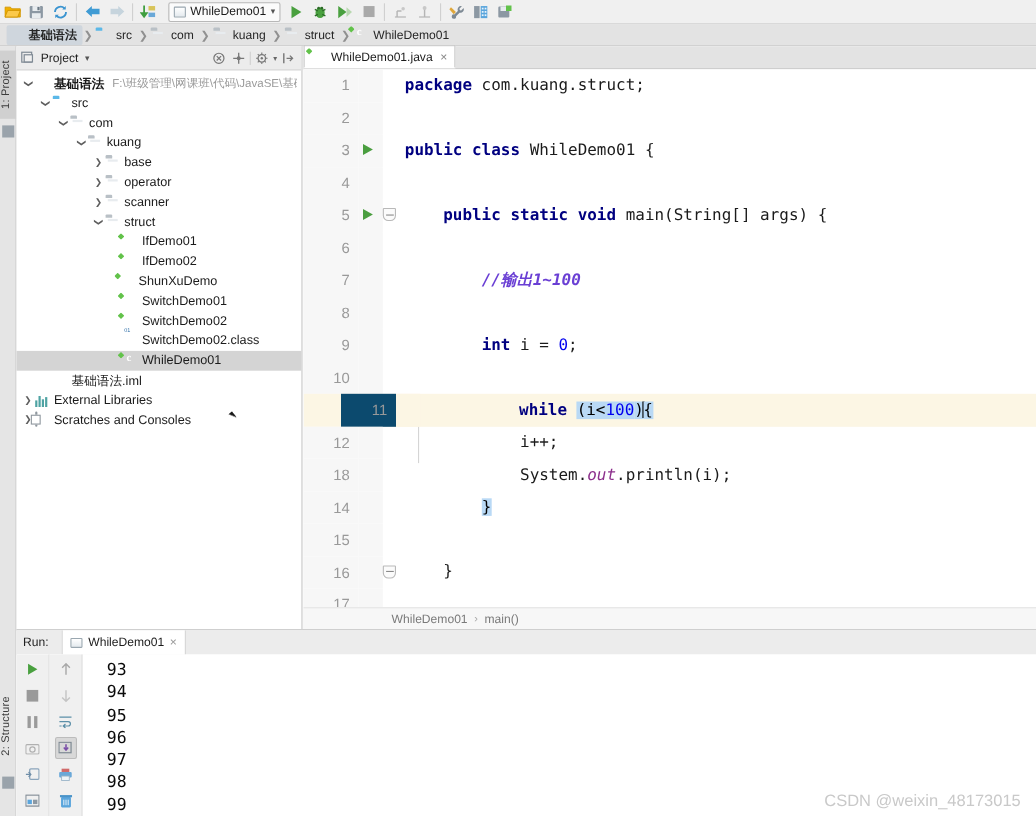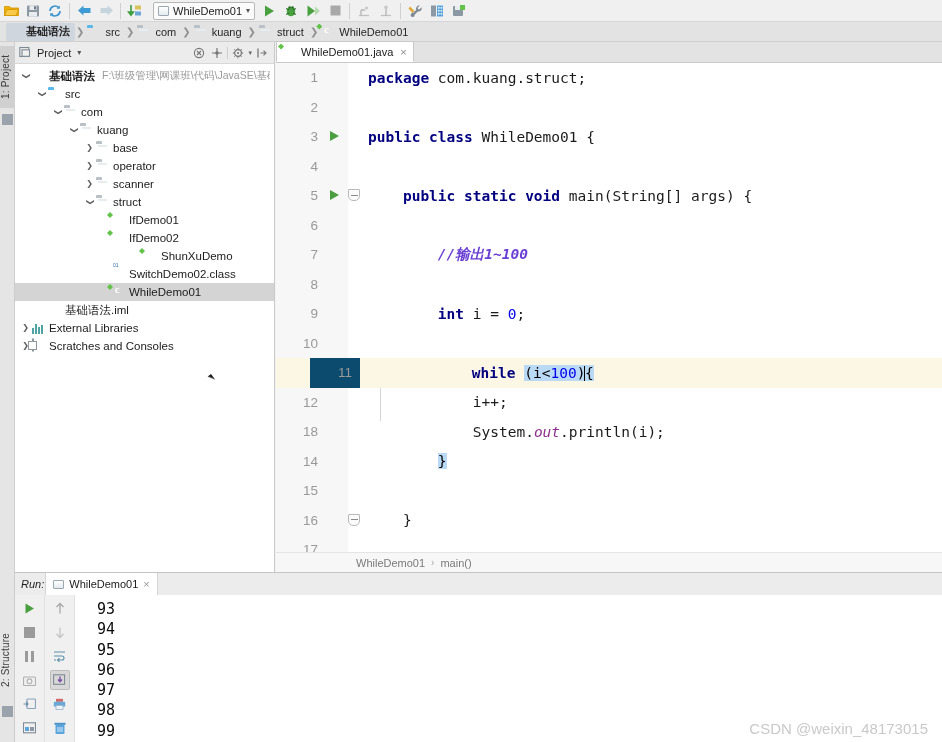--- a/index.html
+++ b/index.html
@@ -223,21 +223,21 @@
   }
   .bc-txt { font-size: 11px; color: #7a7a7a; }
   .bc-chev { font-size: 10px; color: #a8a8a8; }
 
   
   .runpanel {
     position: absolute; left: 15px; top: 572px; width: 927px; height: 170px;
     background: #ffffff; border-top: 1px solid #c4c4c4;
   }
   .run-head { height: 22px; background: #ececec; display: flex; align-items: center; padding-left: 6px; }
-  .run-label { font-size: 11px; color: #1f1f1f; margin-right: 1px; font-style: italic; }
+  .run-label { font-size: 11px; color: #1f1f1f; margin-right: 12px; }
   .run-tab {
     display: flex; align-items: center; gap: 5px; height: 22px; padding: 0 7px;
     background: #ffffff; border-left: 1px solid #d4d4d4; border-right: 1px solid #d4d4d4;
     font-size: 11px; color: #1b1b1b;
   }
   .run-tab-ico {
     width: 11px; height: 9px; border: 1px solid #9aa7b0; border-radius: 1px;
     background: linear-gradient(#ffffff,#e4eaee);
   }
   .run-tab-close { color: #9a9a9a; font-size: 11px; }
@@ -515,24 +515,34 @@
         <div class="trow" style="padding-left: 84px;">
           <span class="twist" style="display: inline-block;"></span>
           <span class="ico"><span class="ico-java"></span></span>
           <span class="tlabel">IfDemo01</span>
         </div>
         <div class="trow" style="padding-left: 84px;">
           <span class="twist" style="display: inline-block;"></span>
           <span class="ico"><span class="ico-java"></span></span>
           <span class="tlabel">IfDemo02</span>
         </div>
-        <div class="trow" style="padding-left: 116px;">
+        <div class="trow" style="padding-left: 81px;">
           <span class="twist" style="display: inline-block;"></span>
           <span class="ico"><span class="ico-java"></span></span>
           <span class="tlabel">ShunXuDemo</span>
+        </div>
+        <div class="trow" style="padding-left: 84px;">
+          <span class="twist" style="display: inline-block;"></span>
+          <span class="ico"><span class="ico-java"></span></span>
+          <span class="tlabel">SwitchDemo01</span>
+        </div>
+        <div class="trow" style="padding-left: 84px;">
+          <span class="twist" style="display: inline-block;"></span>
+          <span class="ico"><span class="ico-java"></span></span>
+          <span class="tlabel">SwitchDemo02</span>
         </div>
         <div class="trow" style="padding-left: 84px;">
           <span class="twist" style="display: inline-block;"></span>
           <span class="ico"><span class="ico-class"></span></span>
           <span class="tlabel">SwitchDemo02.class</span>
         </div>
         <div class="trow selected" style="padding-left: 84px;">
           <span class="twist" style="display: inline-block;"></span>
           <span class="ico"><span class="ico-java"></span></span>
           <span class="tlabel">WhileDemo01</span>

